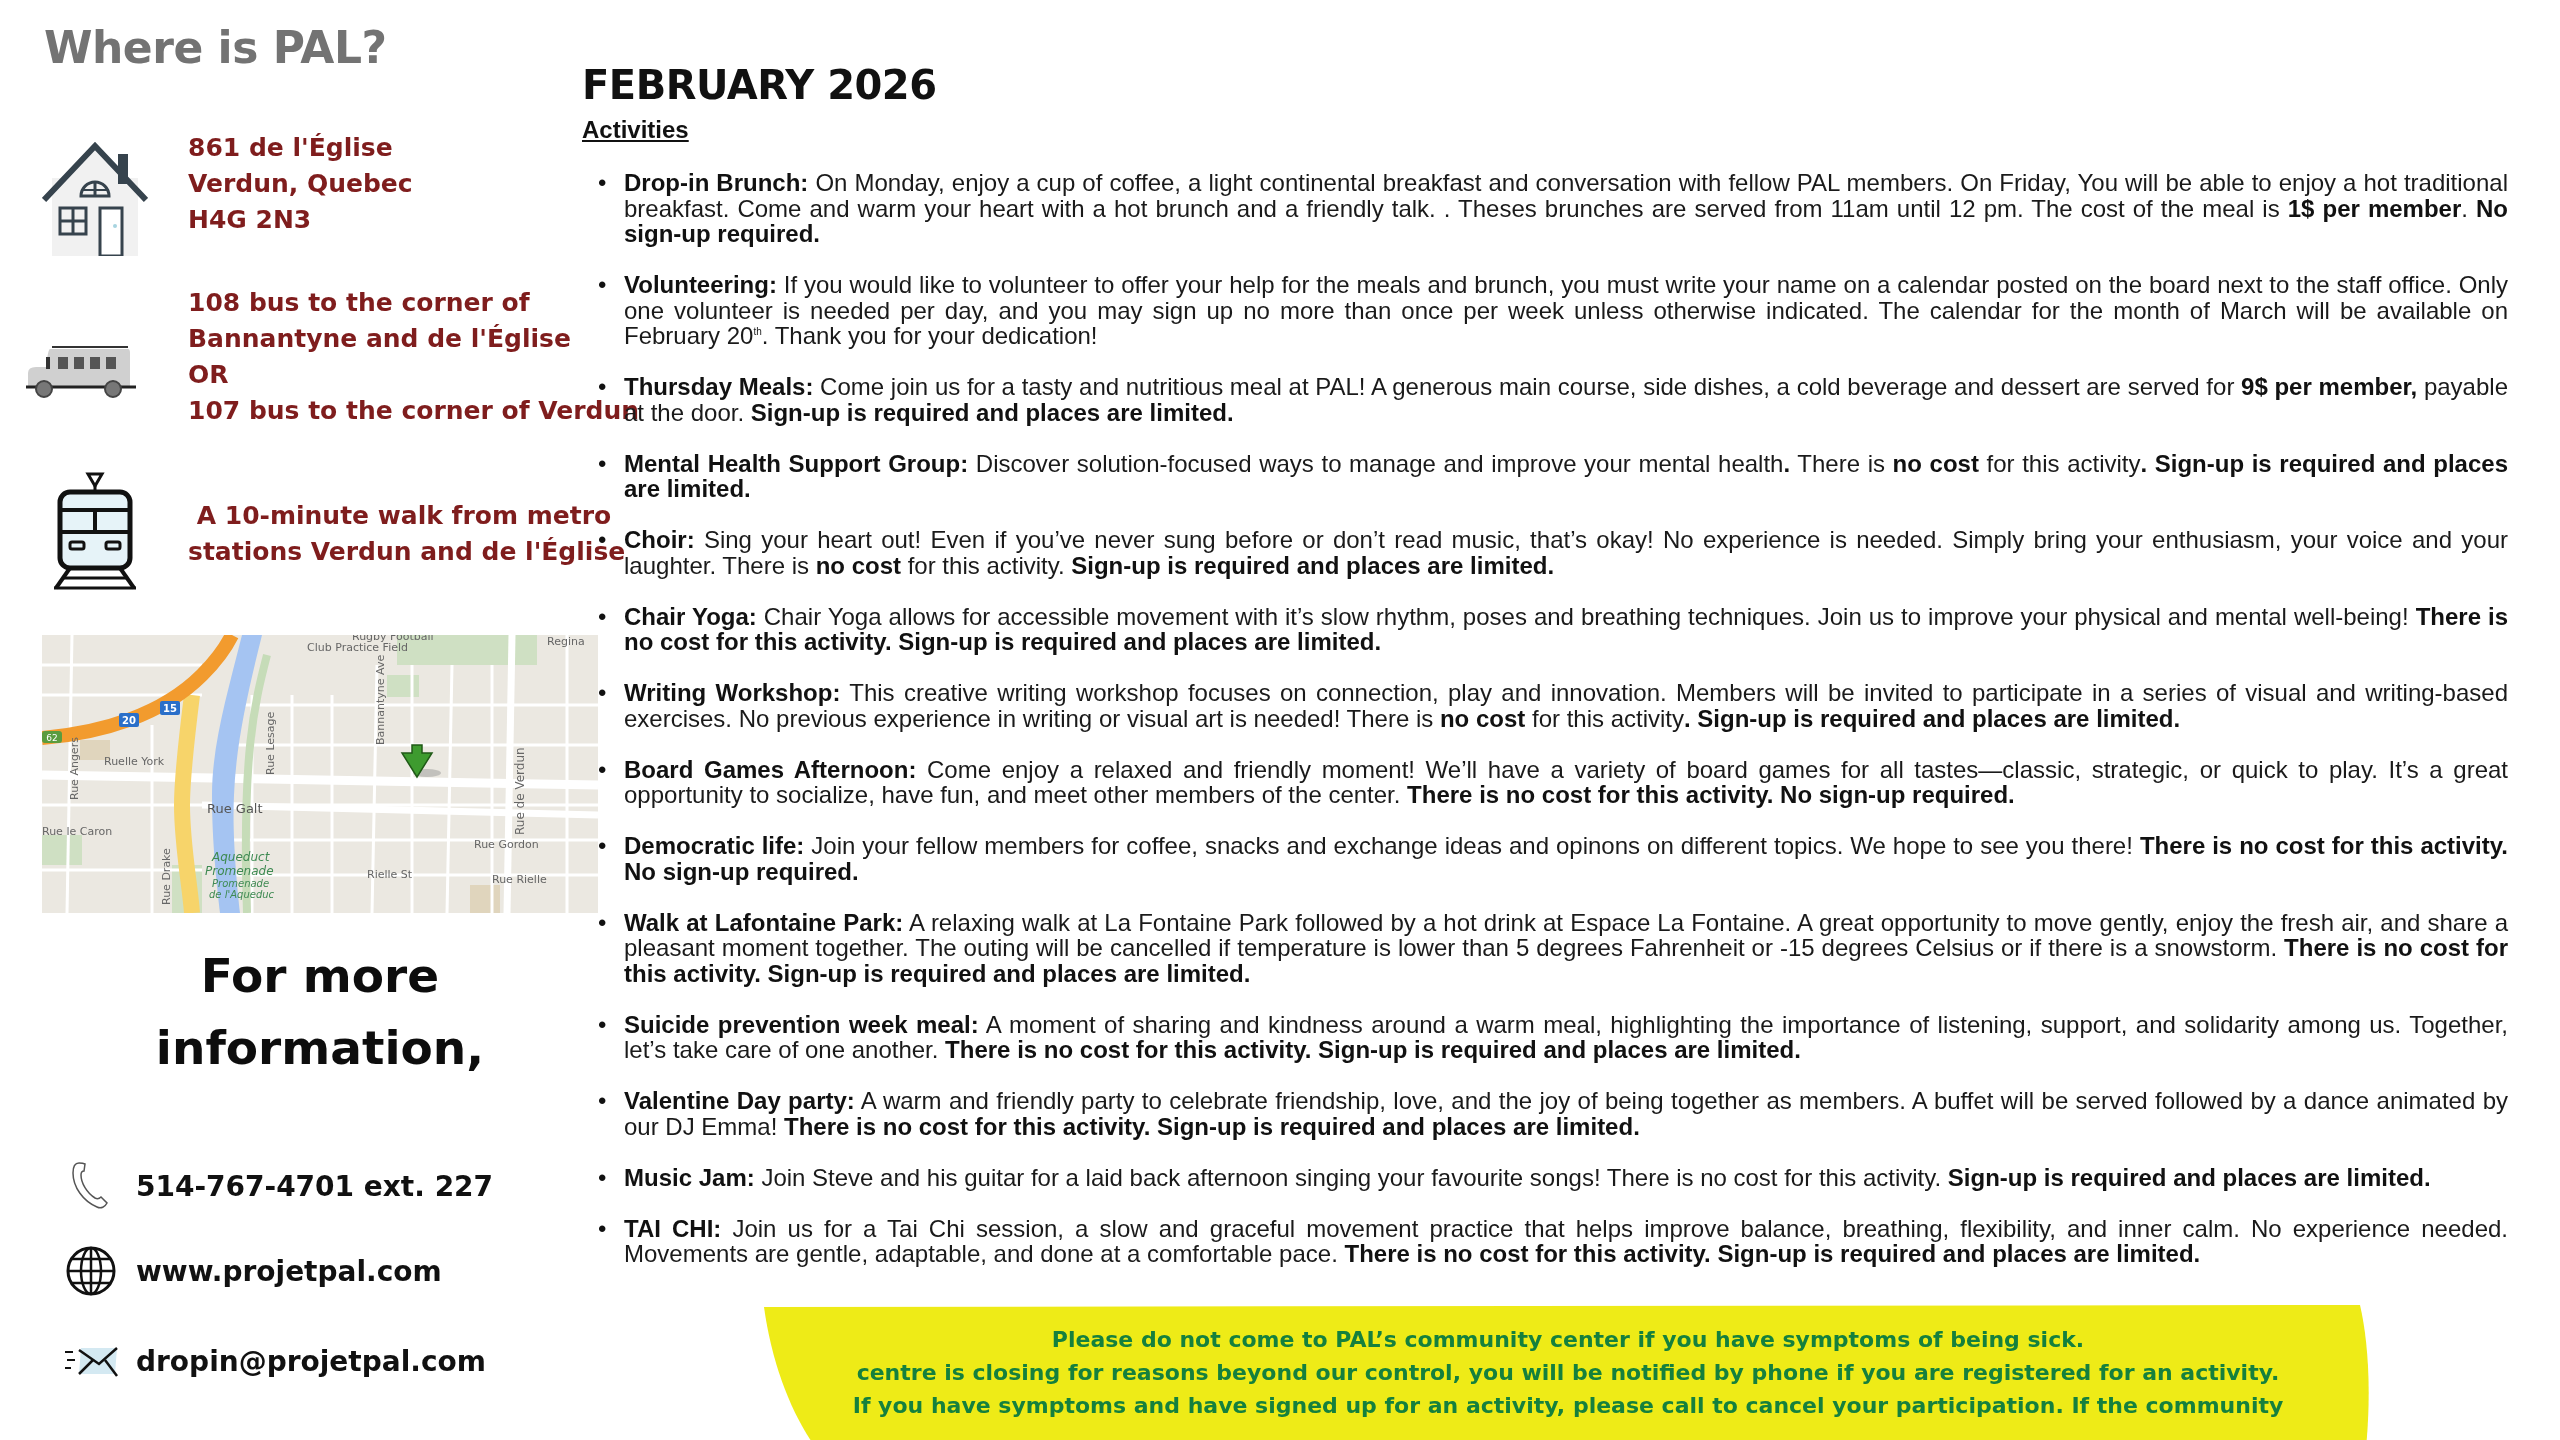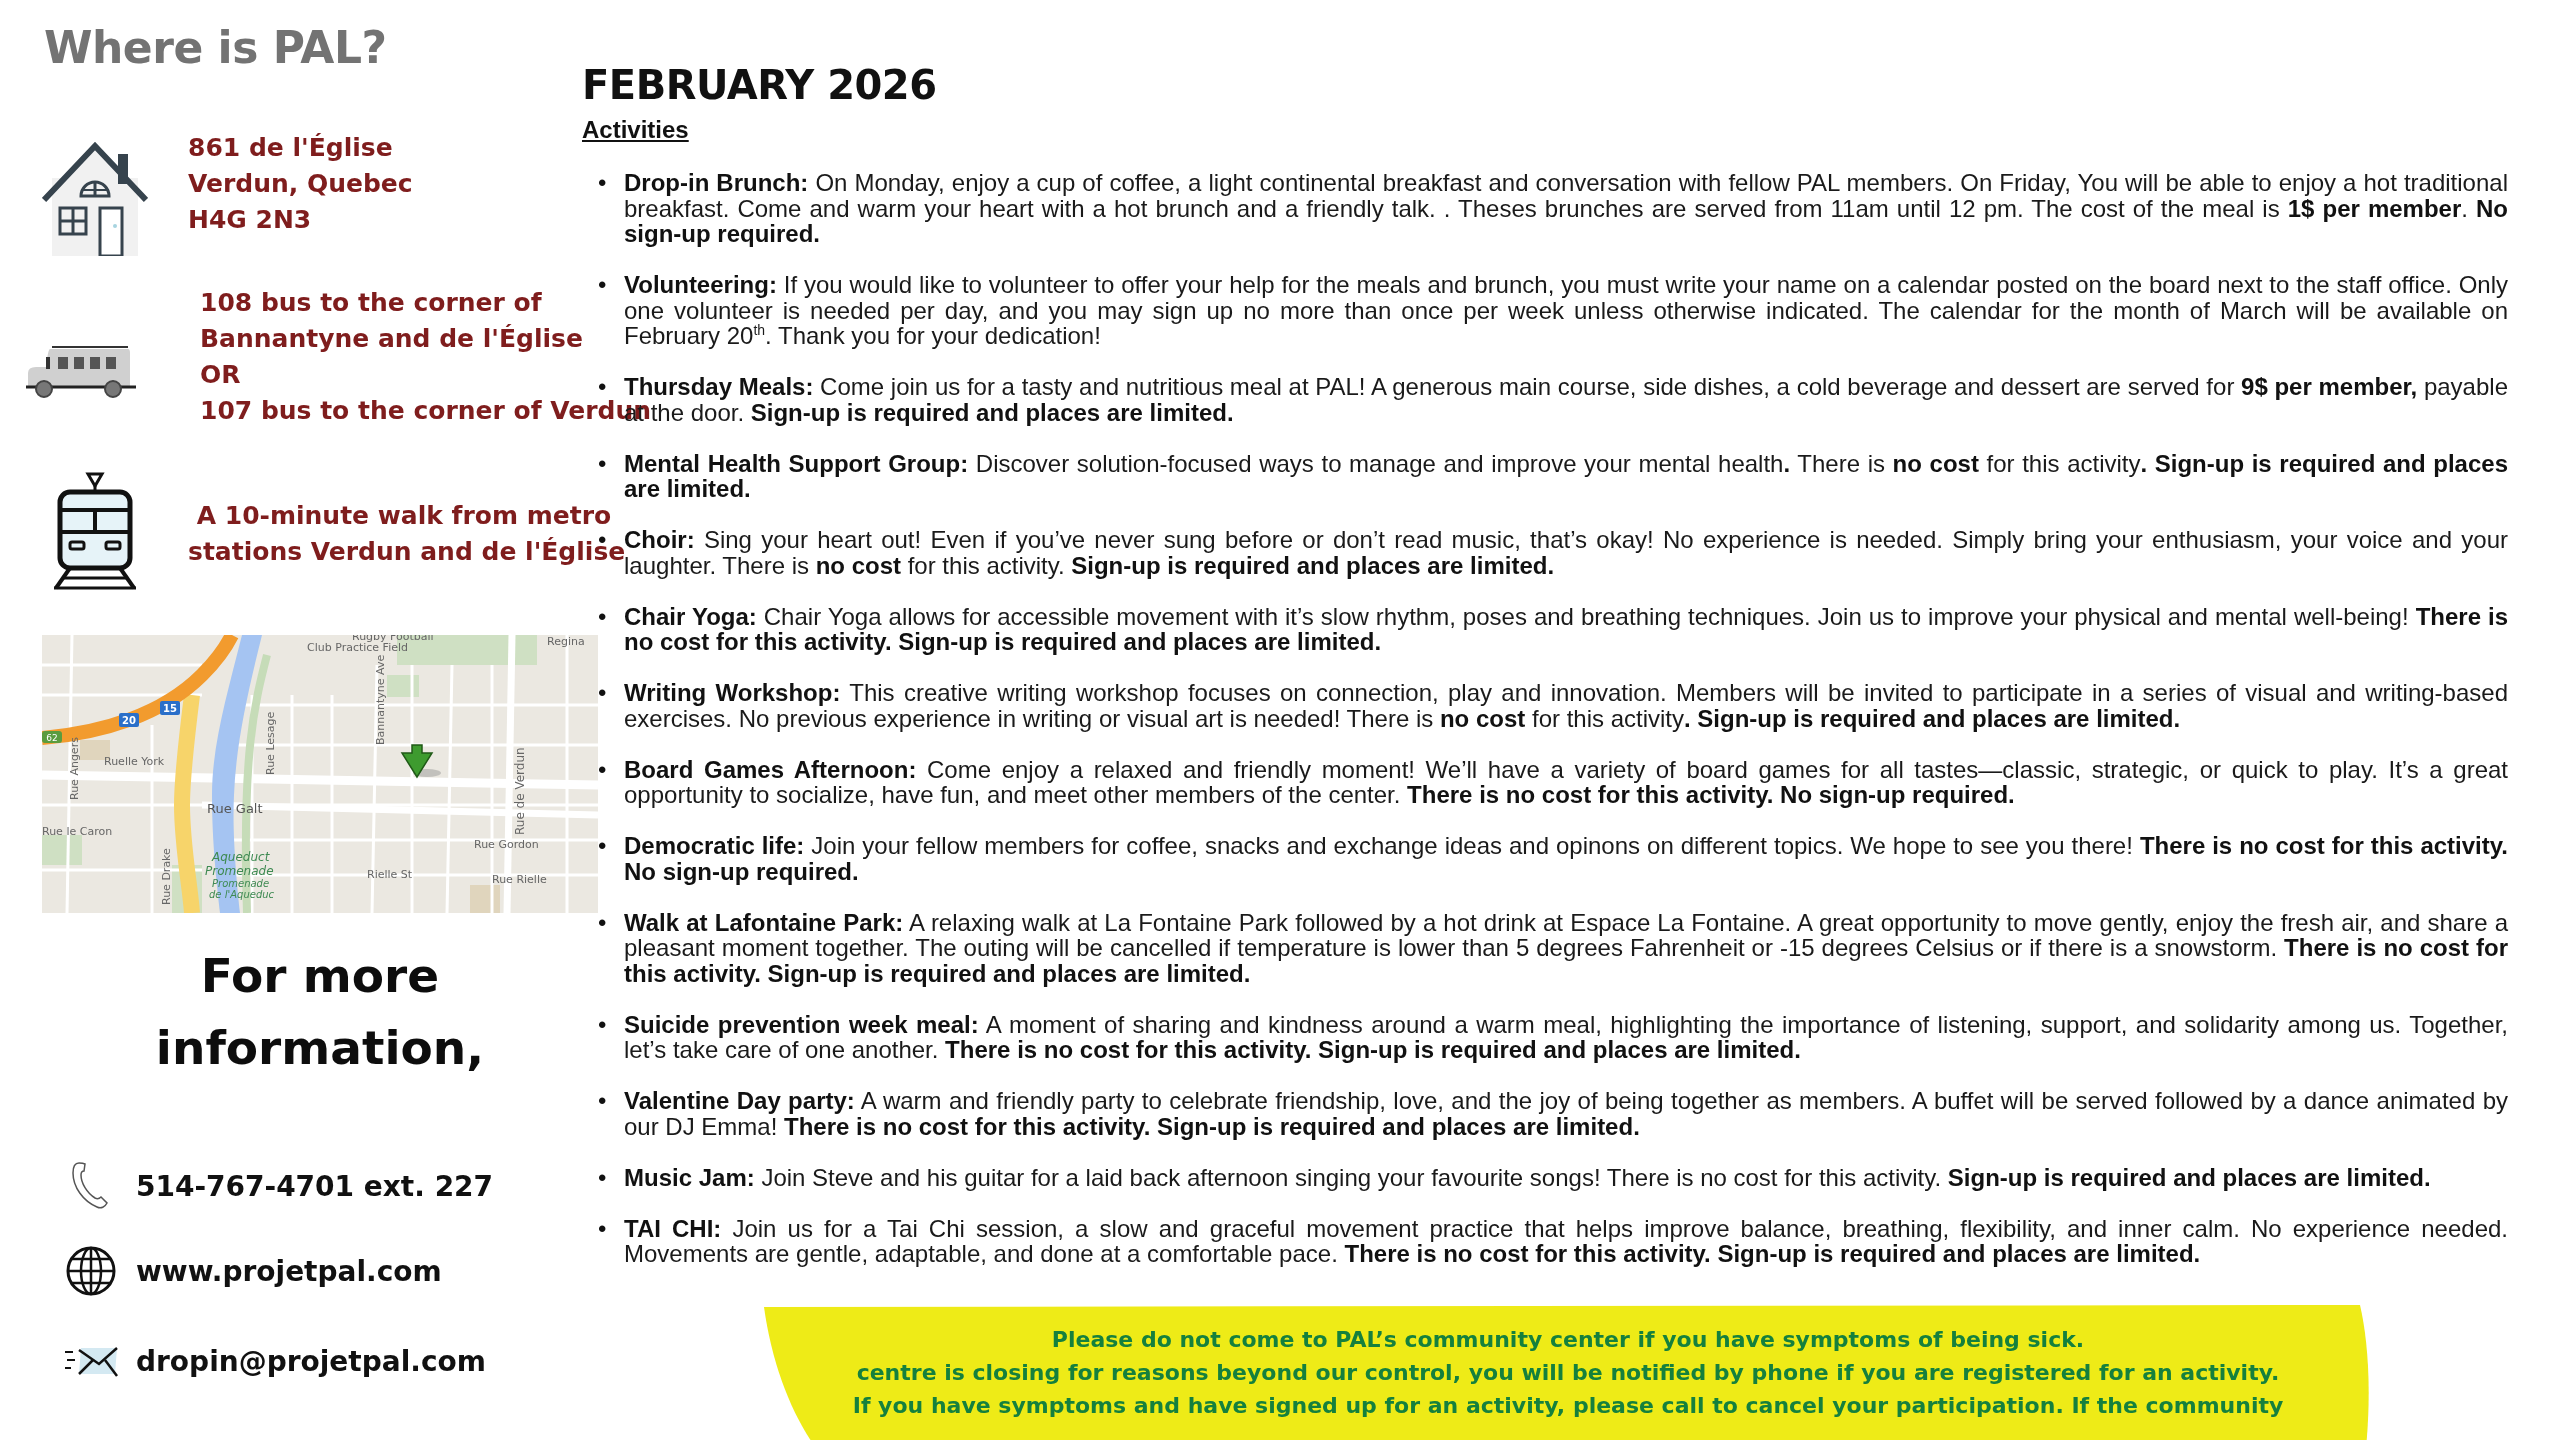--- a/index.html
+++ b/index.html
@@ -20,21 +20,21 @@
   .contact-row .c-icon { width: 62px; height: 62px; display: flex; align-items: center; justify-content: center; }
   .contact-row .c-text { margin-left: residual; position: absolute; left: 76px; font-family: "DejaVu Sans", sans-serif; font-weight: bold; font-size: 28px; color: #111; white-space: nowrap; }
 
   
   .month-title { position: absolute; left: 582px; top: 62px; font-family: "DejaVu Sans", sans-serif; font-weight: bold; font-size: 40px; color: #111; letter-spacing: -0.5px; }
   .activities-label { position: absolute; left: 582px; top: 116px; font-family: "Liberation Sans", sans-serif; font-weight: bold; font-size: 24px; text-decoration: underline; color: #111; }
   .activity-list { position: absolute; left: 598px; top: 170px; width: 1910px; list-style: none; }
   .activity { position: relative; padding-left: 26px; font-family: "Liberation Sans", sans-serif; font-size: 24px; line-height: 25.5px; text-align: justify; color: #1a1a1a; margin-bottom: 25.5px; }
   .activity::before { content: "•"; position: absolute; left: 0; top: 0; font-size: 24px; color: #111; }
   .activity b { font-weight: bold; color: #111; }
-  .activity sup { font-size: 14px; line-height: 0; }
+  .activity sup { font-size: 10px; line-height: 0; }
 
   
   .banner { position: absolute; left: 762px; top: 1305px; width: 1612px; height: 148px; }
   .banner svg { position: absolute; left: 0; top: 0; }
   .banner-text { position: absolute; left: 0; top: 18px; width: 100%; text-align: center; font-family: "DejaVu Sans", sans-serif; font-weight: bold; font-size: 22px; line-height: 33px; color: #15803d; }
 </style>
 </head>
 <body>
 
 <div class="left-title">Where is PAL?</div>
@@ -71,21 +71,21 @@
       <rect x="20" y="14" width="4" height="12" fill="#333"></rect>
       <rect x="32" y="14" width="10" height="12" fill="#555"></rect>
       <rect x="48" y="14" width="10" height="12" fill="#555"></rect>
       <rect x="64" y="14" width="10" height="12" fill="#555"></rect>
       <rect x="80" y="14" width="10" height="12" fill="#555"></rect>
       <line x1="0" y1="44" x2="110" y2="44" stroke="#222" stroke-width="3"></line>
       <circle cx="18" cy="46" r="8" fill="#777" stroke="#444" stroke-width="2"></circle>
       <circle cx="87" cy="46" r="8" fill="#777" stroke="#444" stroke-width="2"></circle>
     </svg>
   </span>
-  <div class="loc-text" style="top:0px;margin-left:12px;">
+  <div class="loc-text" style="top:0px;">
     <div>108 bus to the corner of</div>
     <div>Bannantyne and de l'Église</div>
     <div>OR</div>
     <div>107 bus to the corner of Verdun</div>
   </div>
 </div>
 
 <div class="loc-row" style="top:470px;height:125px;">
   <span class="loc-icon" style="left:50px;top:0px;">
     <svg width="90" height="120" viewBox="0 0 90 120">

